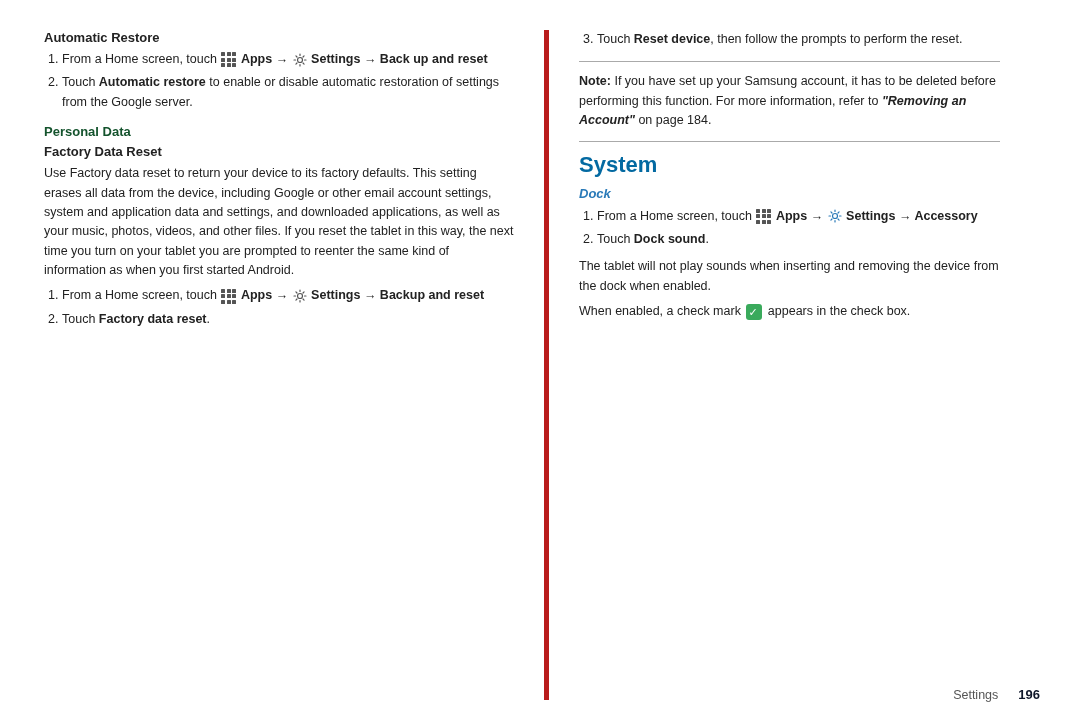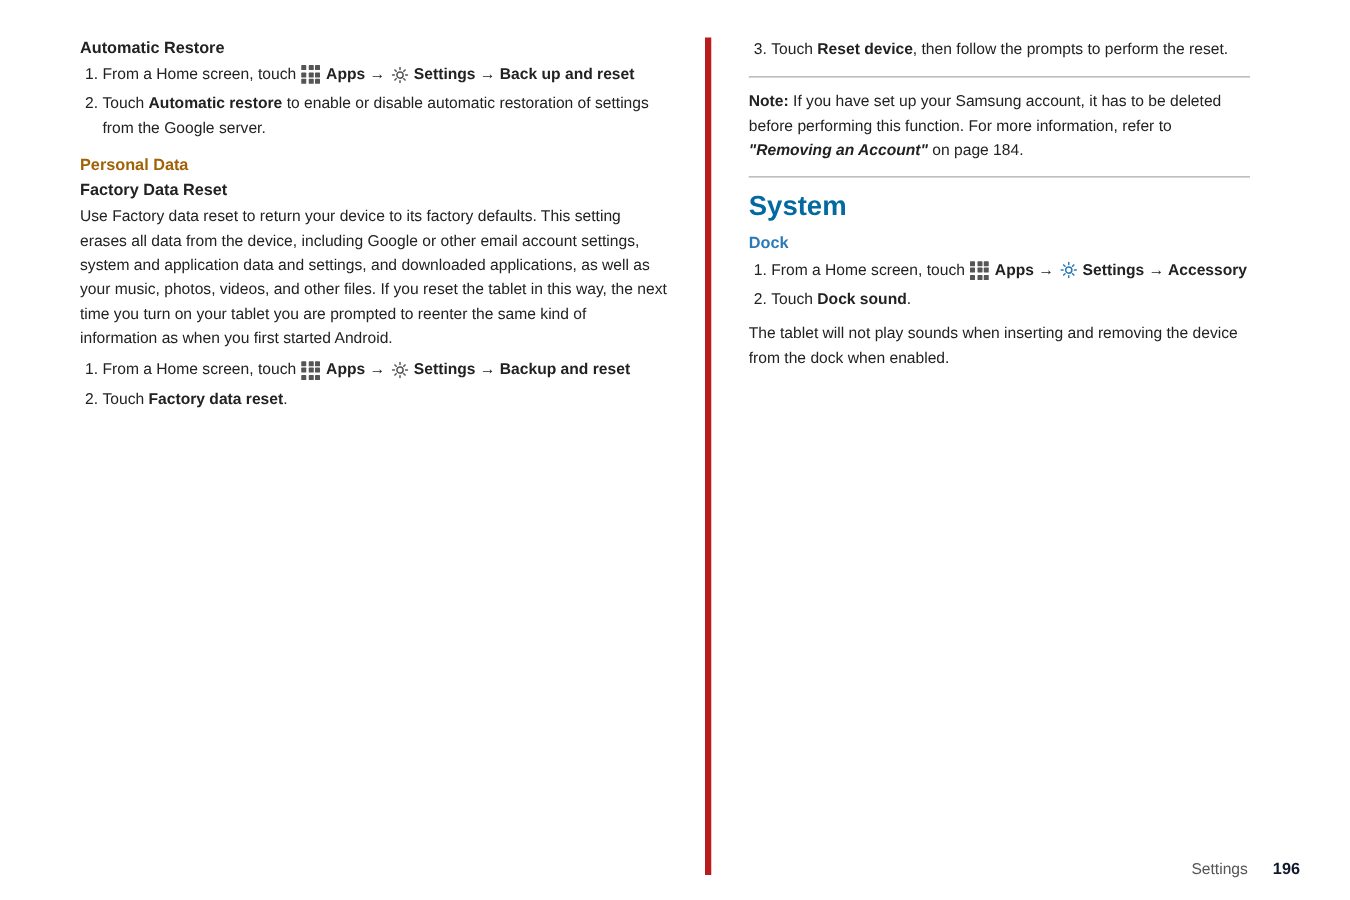--- a/index.html
+++ b/index.html
@@ -11,42 +11,42 @@
       font-family: 'Arial', sans-serif;
       font-size: 13px;
       color: #222;
       overflow: hidden;
     }
 
     .page {
       display: flex;
       width: 1040px;
       height: 720px;
-      padding: 30px 40px 20px 64px;
+      padding: 30px 40px 20px 44px;
     }
 
     .left-col {
       flex: 0 0 500px;
       padding-right: 30px;
     }
 
     .right-col {
       flex: 1;
       padding-left: 30px;
       border-left: 5px solid #b91c1c;
     }
 
     .section-heading {
       font-weight: bold;
       font-size: 13px;
       margin-bottom: 5px;
     }
 
     .section-subheading {
-      color: #a16207;
+      color: #14532d;
       font-weight: bold;
       font-size: 13px;
       margin-bottom: 5px;
       margin-top: 12px;
     }
 
     .body-text {
       font-size: 12.5px;
       line-height: 1.55;
       margin-bottom: 6px;
@@ -116,20 +116,21 @@
       font-size: 14px;
       color: #2a7ab8;
       margin-bottom: 2px;
     }
 
     .dock-heading {
       font-weight: bold;
       font-size: 13px;
       color: #2a7ab8;
       margin-bottom: 6px;
+      font-style: italic;
     }
 
     .note-block {
       font-size: 12.5px;
       line-height: 1.55;
       margin-bottom: 10px;
     }
 
     .checkmark-icon {
       display: inline-block;
@@ -298,20 +299,25 @@
           <span class="bold">Settings</span>
           <span> <span class="bold">→ Accessory</span></span>
         </li>
         <li style="margin-top: 4px;">
           <span>Touch </span><span class="bold">Dock sound</span><span>.</span>
         </li>
       </ol>
 
       <p class="body-text" style="margin-top: 8px;">The tablet will not play sounds when inserting and removing the device from the dock when enabled.</p>
 
+      <p class="body-text">
+        <span>When enabled, a check mark</span>
+        <span class="checkmark-icon"></span>
+        <span>appears in the check box.</span>
+      </p>
     </div>
   </div>
 
 </div>
 
 <div class="page-footer">
   <span>Settings</span>
   <span class="footer-page-num">196</span>
 </div>
 

